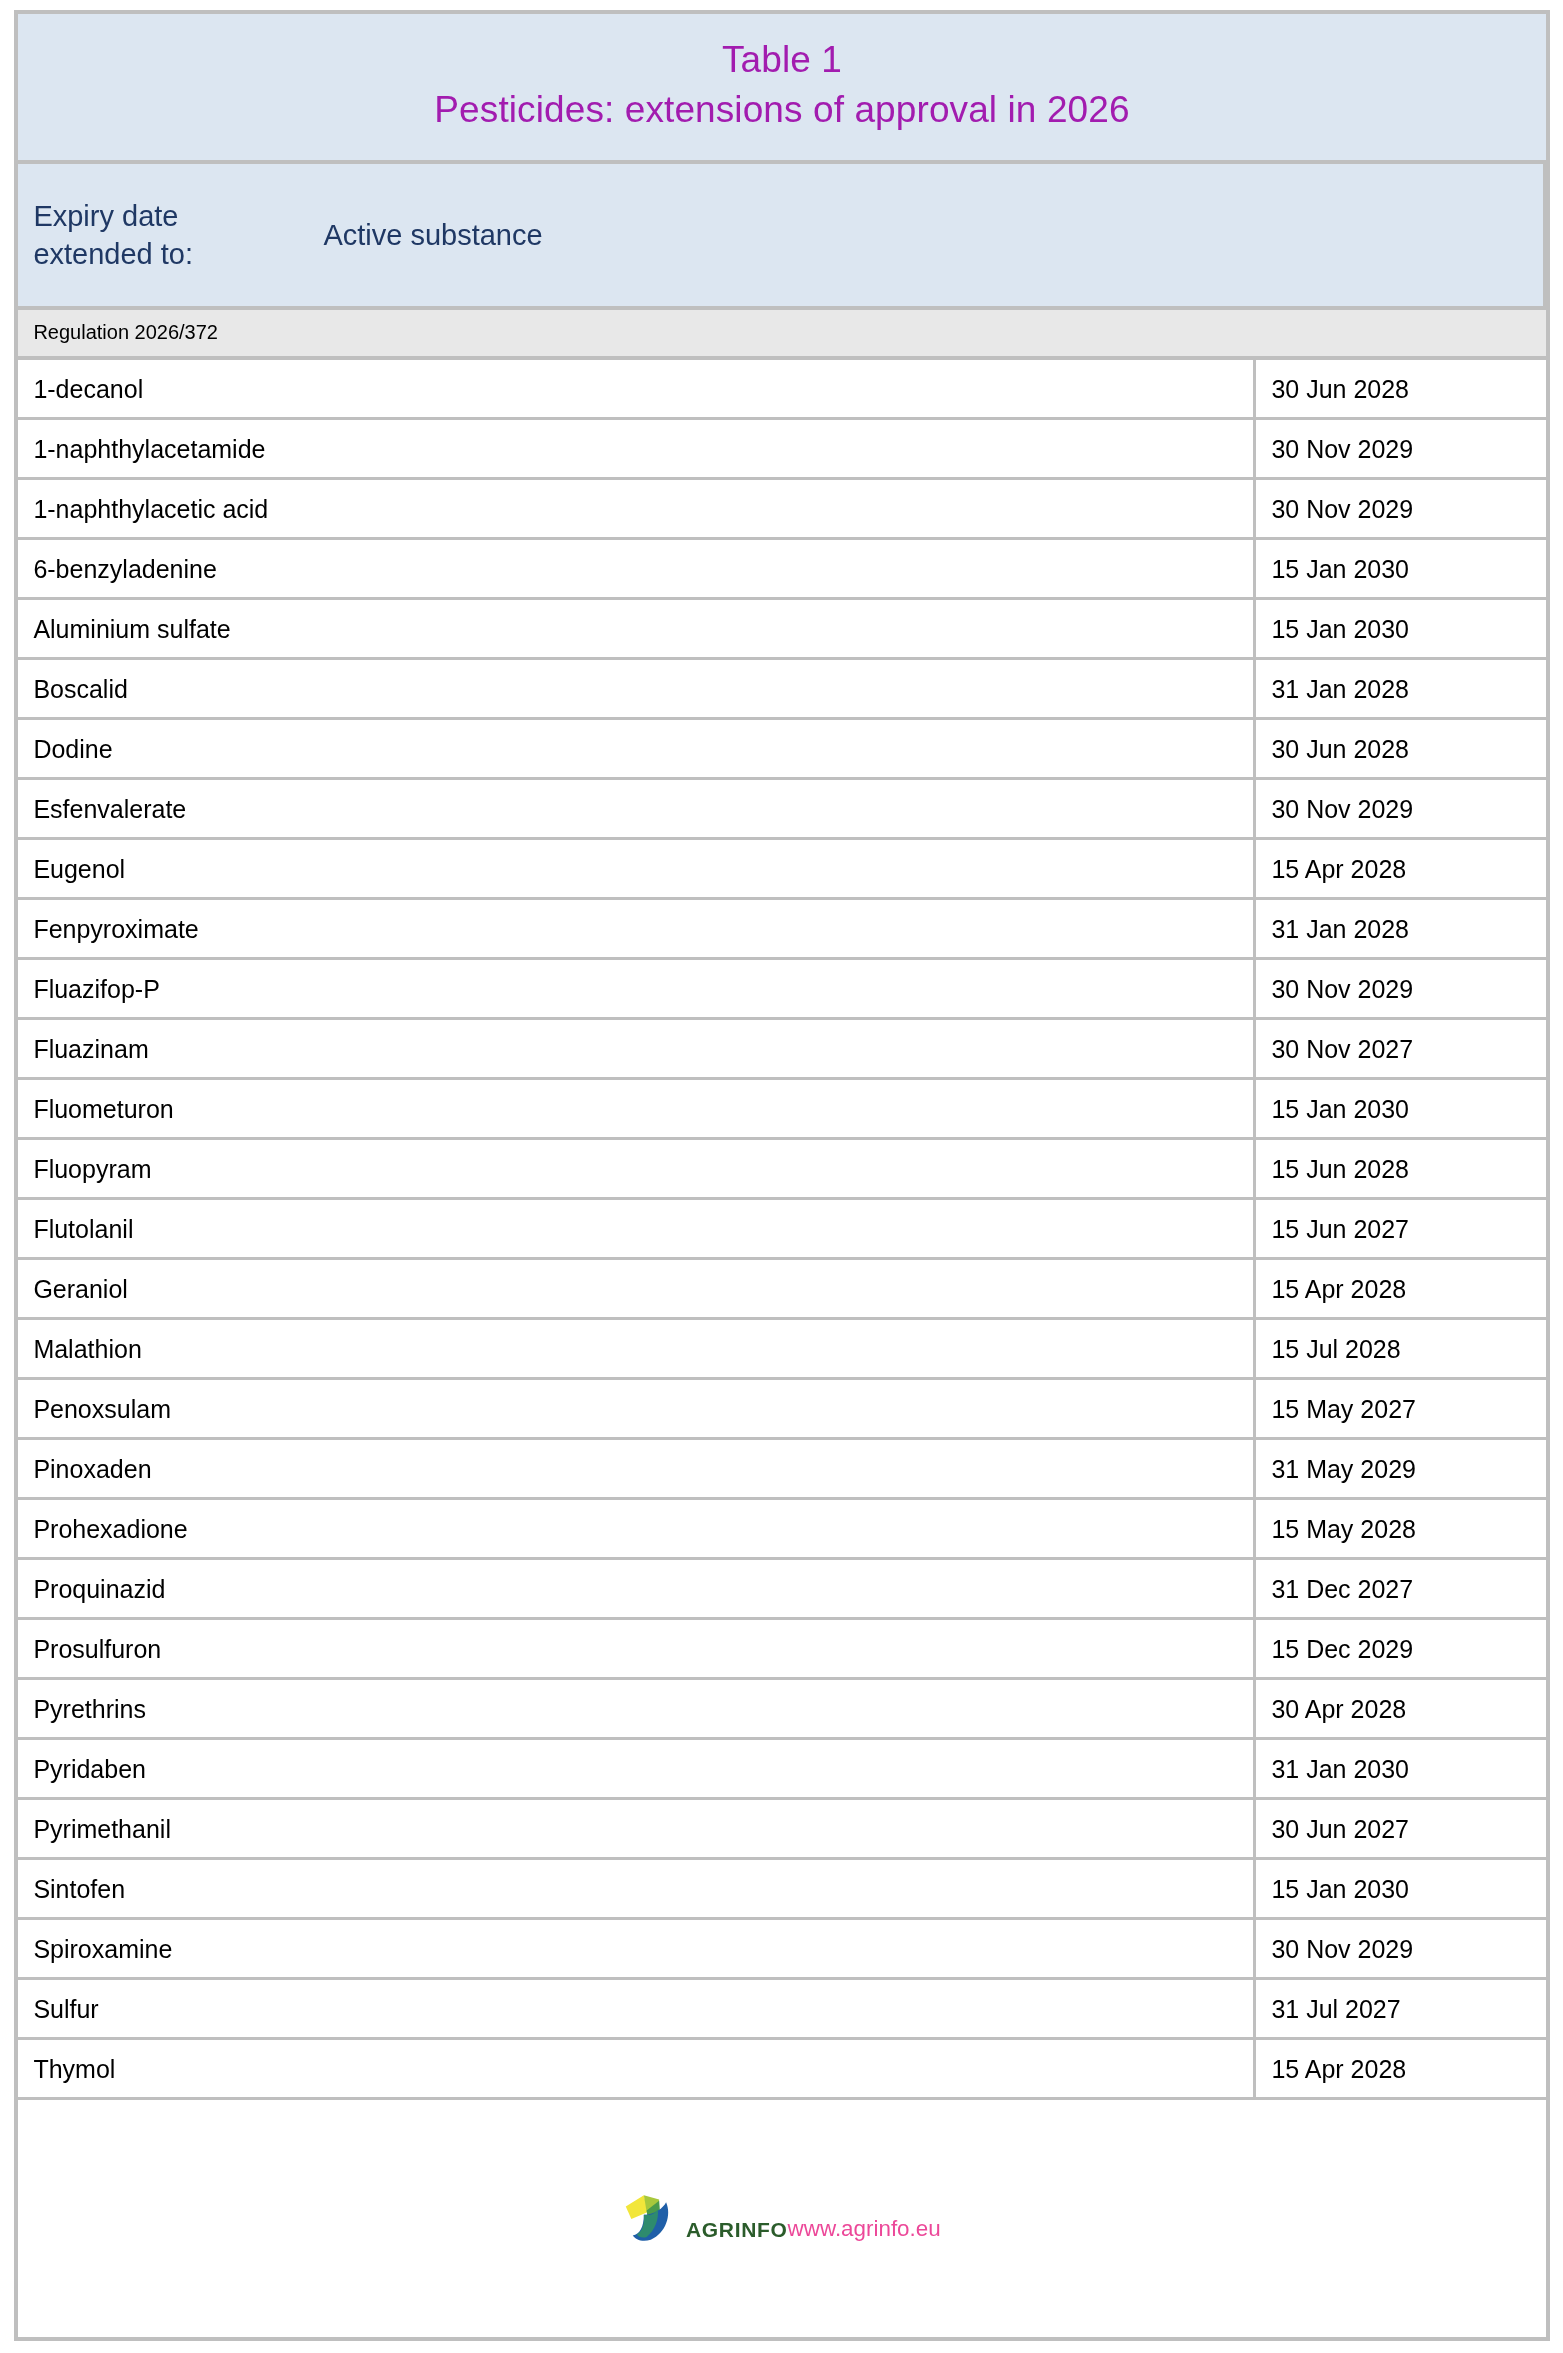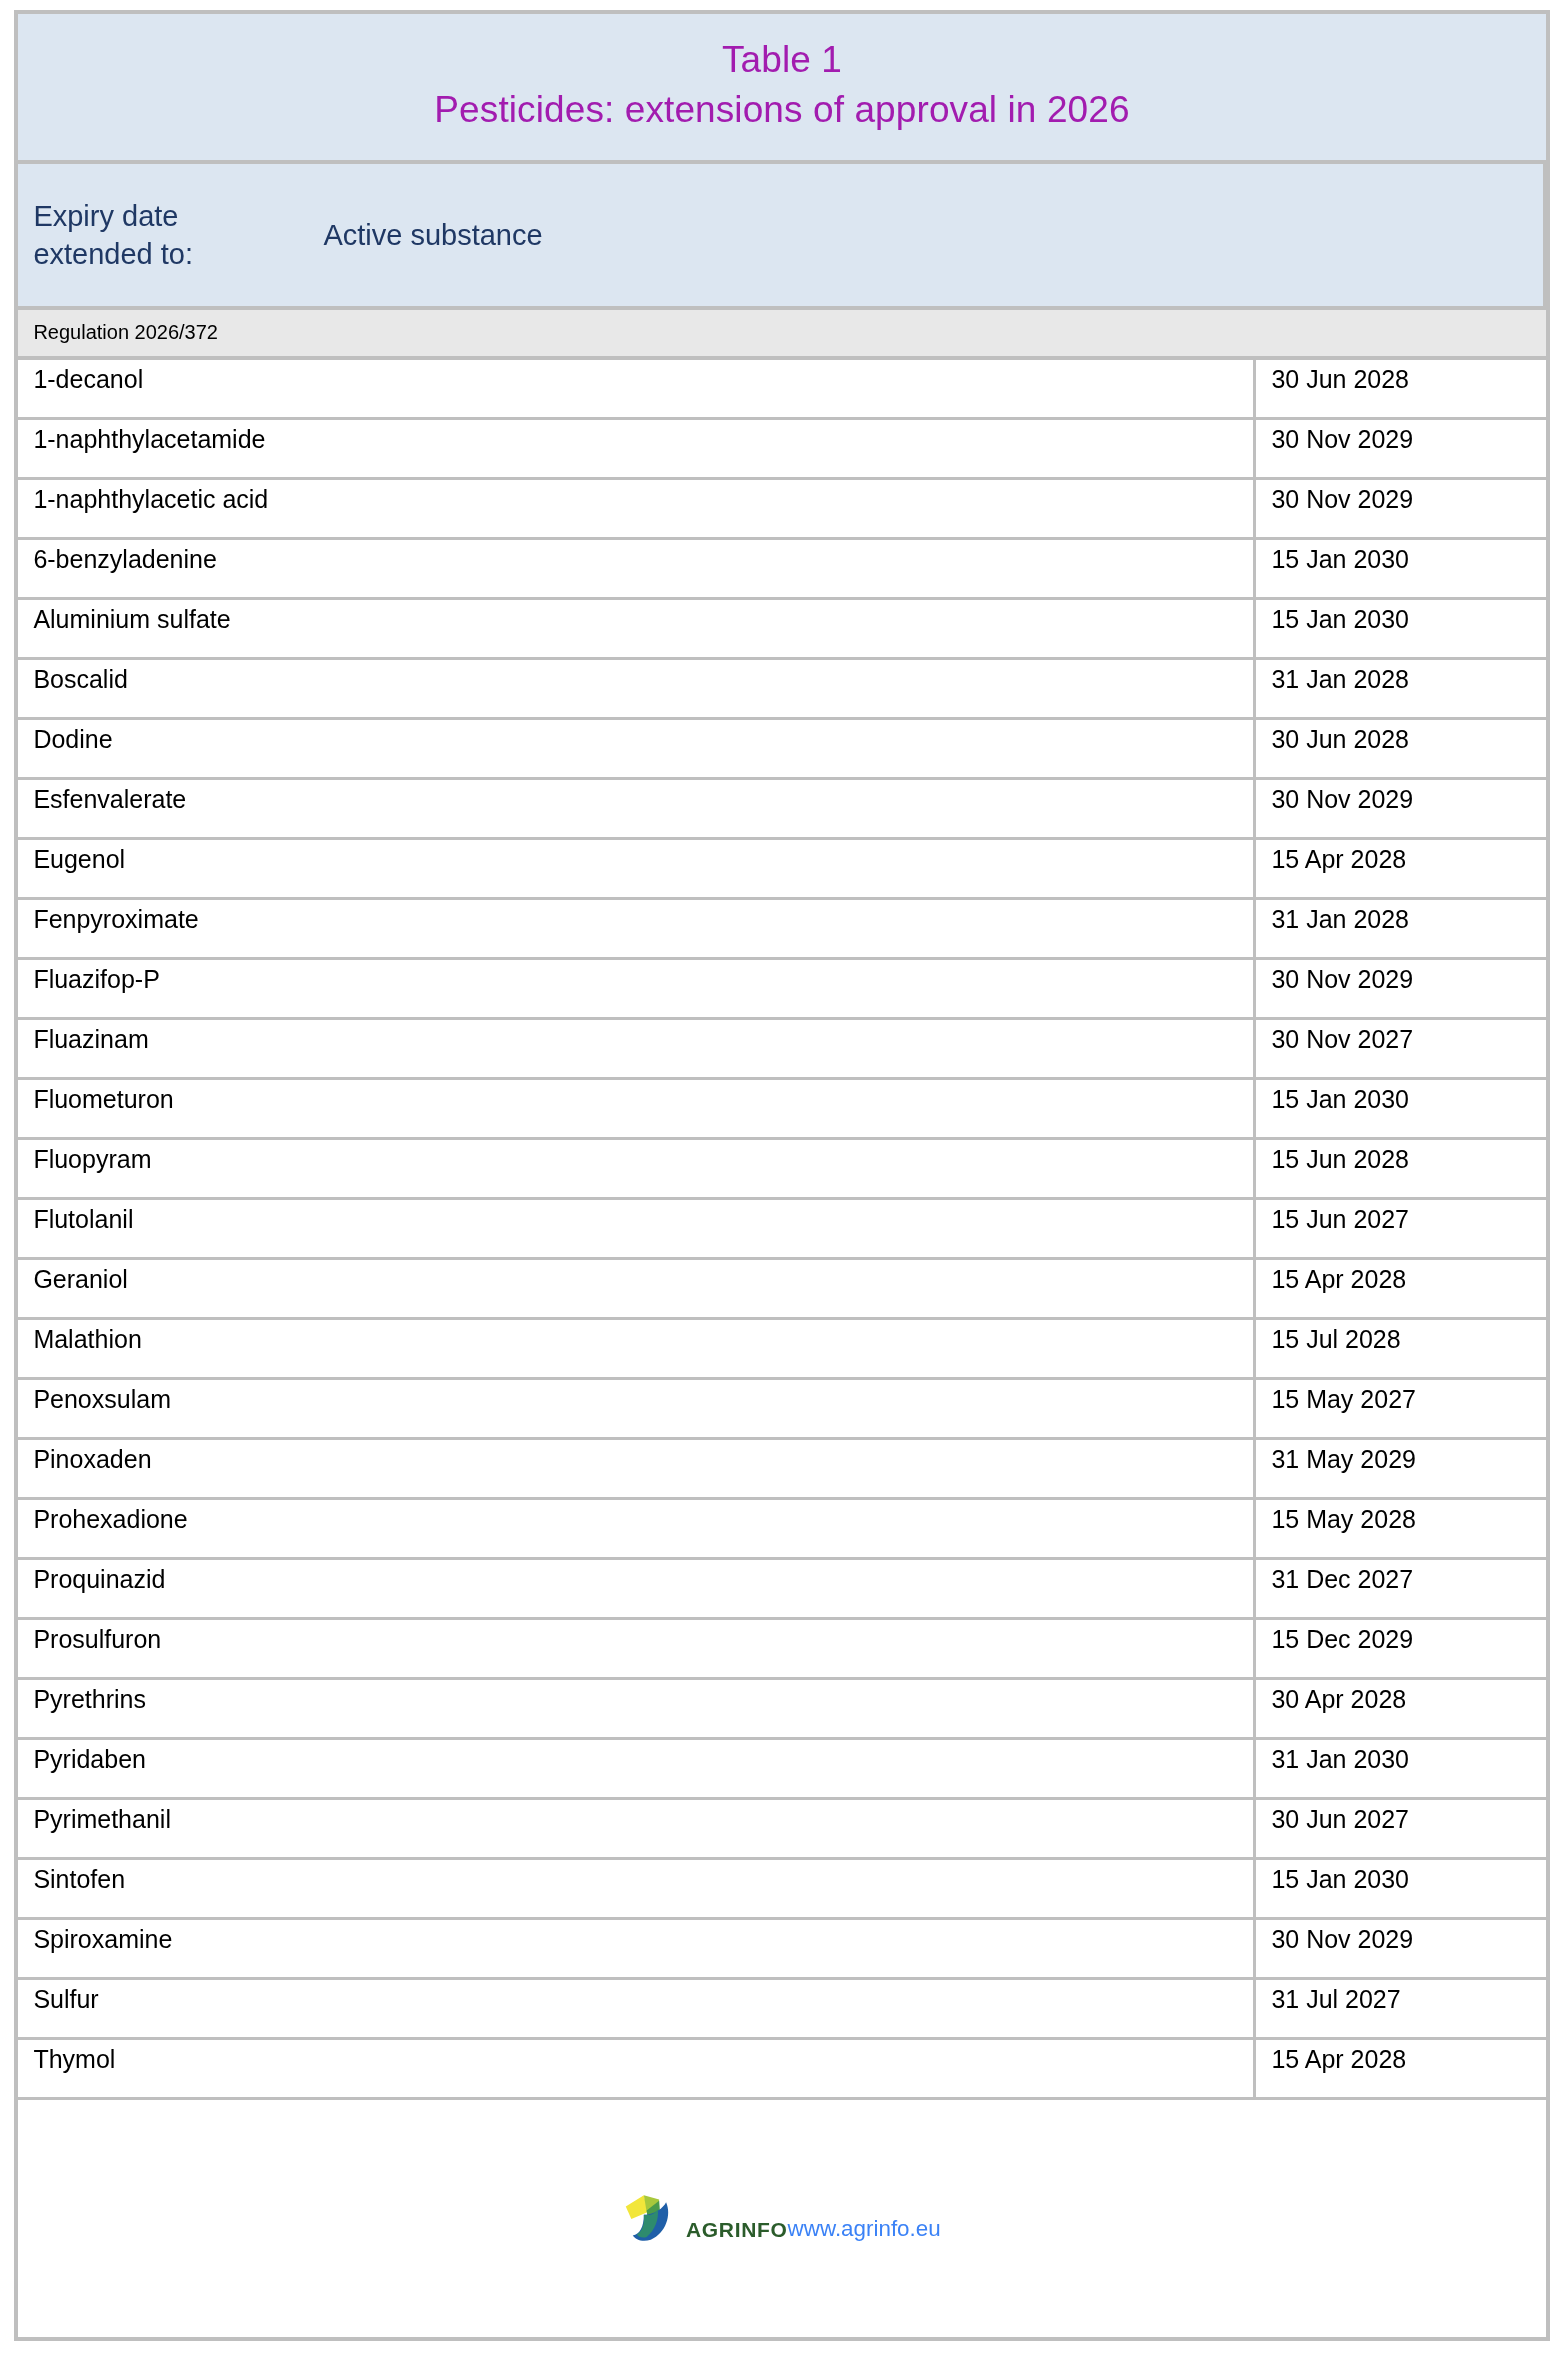--- a/index.html
+++ b/index.html
@@ -96,20 +96,21 @@
     flex: 0 0 auto;
   }
   .data-row {
     display: flex;
     background: #ffffff;
     border-bottom: 3.5px solid #bfbfbf;
     min-height: 57px;
   }
   .cell {
     display: flex;
+    align-items: center;
     padding: 4.2px 15.4px;
     box-sizing: border-box;
     color: #000000;
     font-size: 25px;
     line-height: 1.2;
   }
   .cell.substance {
     flex: 0 0 1238px;
     border-right: 3.5px solid #bfbfbf;
   }
@@ -141,21 +142,21 @@
     font-size: 21px;
     font-weight: bold;
     letter-spacing: 0.7px;
     color: #2b5c2b;
     line-height: 1;
     padding-bottom: 4.2px;
   }
   .site-url {
     margin-top: 24px;
     font-size: 22.4px;
-    color: #3b82f6;
+    color: #ec4899;
     line-height: 1.1;
   }
 </style>
 </head>
 <body>
 
 <div class="page">
   <div class="table-frame">
 
     <div class="title-block">

